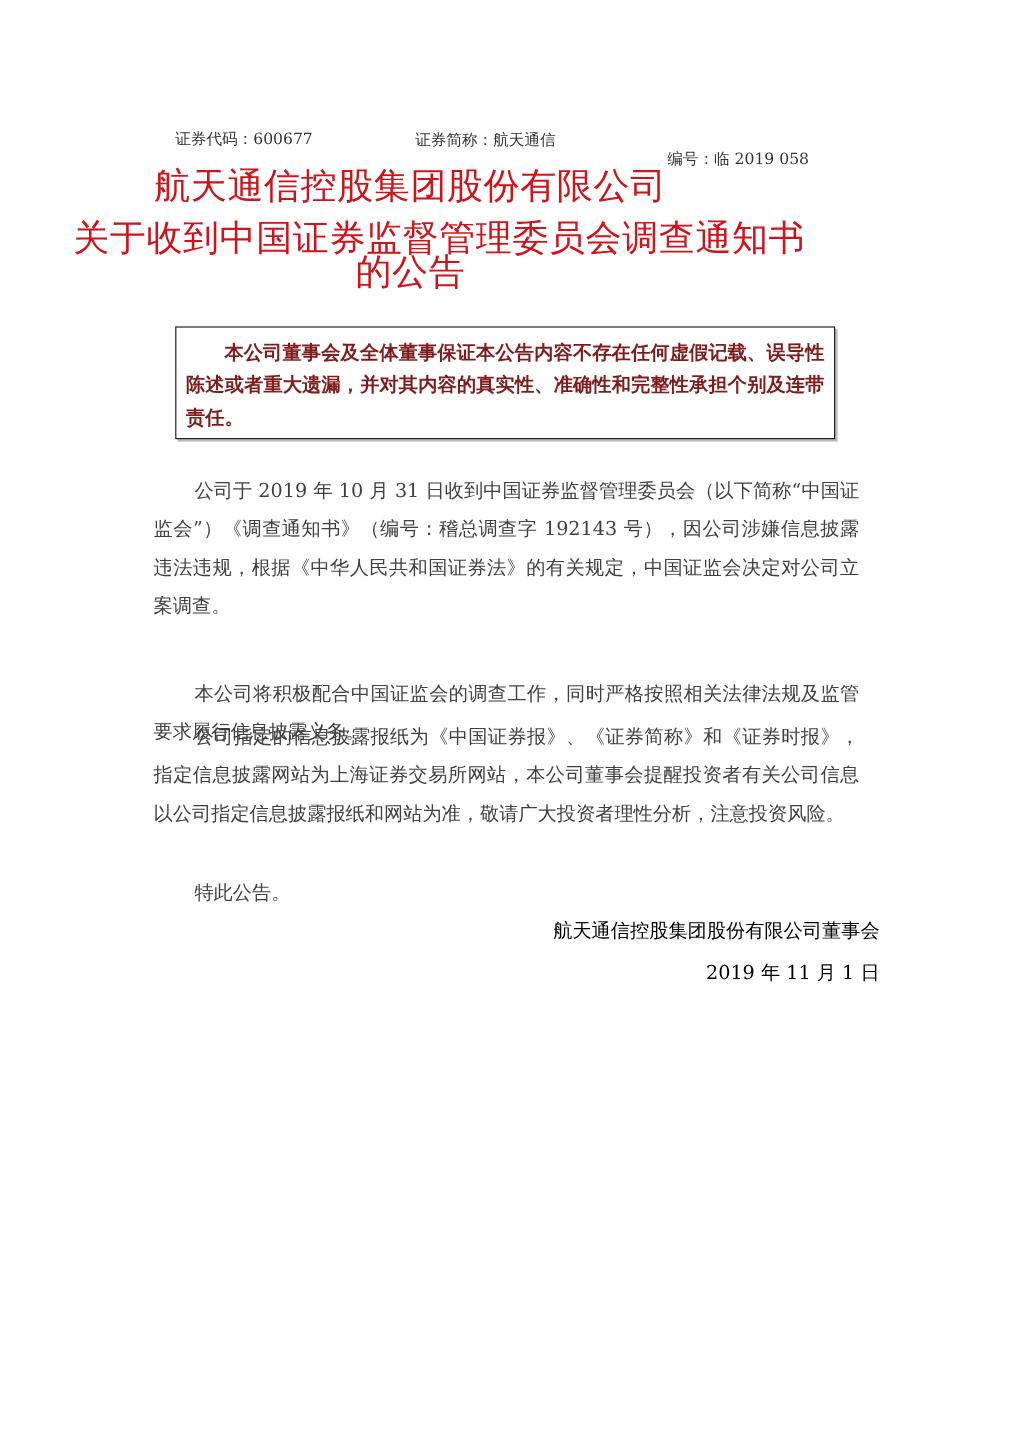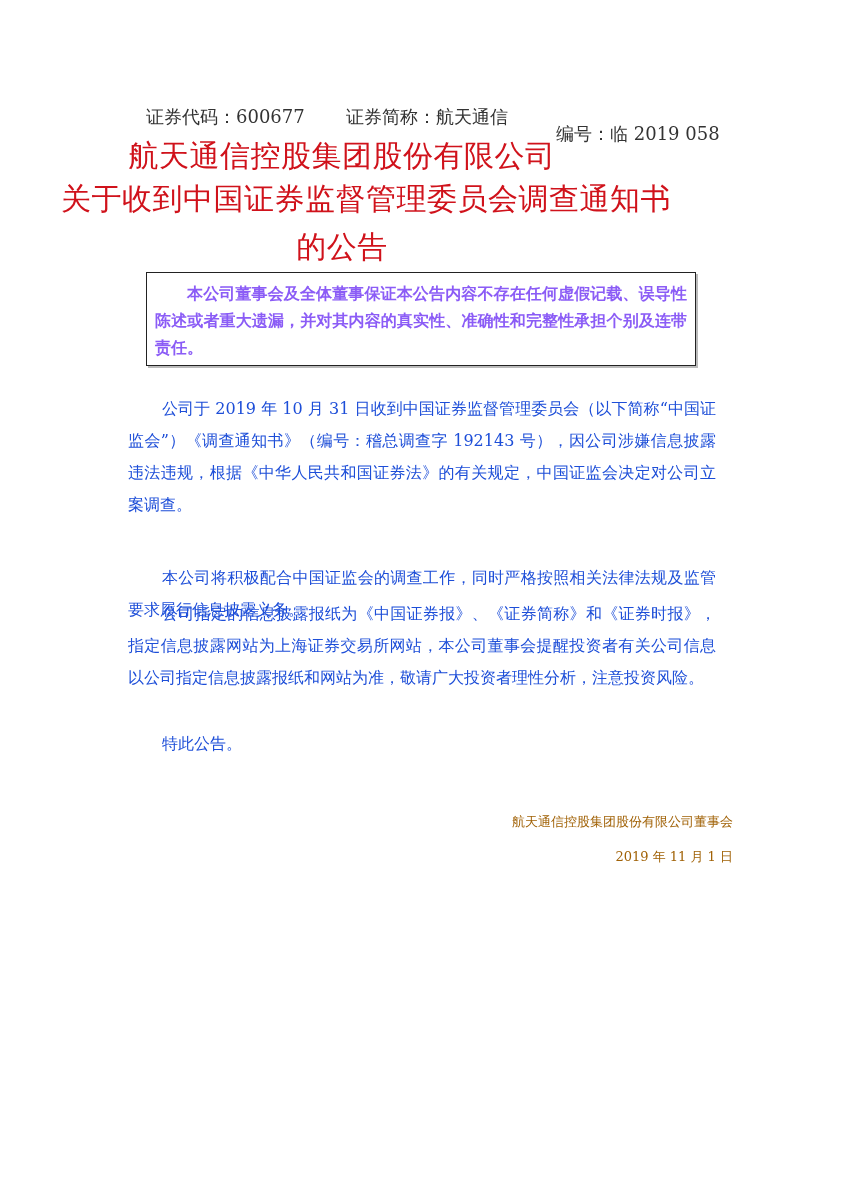--- a/index.html
+++ b/index.html
@@ -21,21 +21,21 @@
       width: 848px;
       height: 1200px;
       background: #ffffff;
     }
     .header-line {
       position: absolute;
       top: 105px;
       left: 146px;
       width: 560px;
       height: 24px;
-      font-size: 18px;
+      font-size: 13px;
       line-height: 24px;
       color: #333;
     }
     .header-line span {
       position: absolute;
       top: 0;
       white-space: nowrap;
     }
     .hdr-code { left: 0; }
     .hdr-abbr { left: 200px; font-family: Liberation Serif, serif; }
@@ -47,65 +47,64 @@
       width: 684px;
       text-align: center;
       color: #d0121b;
       font-family: "DejaVu Sans", "Liberation Sans", sans-serif;
       font-size: 30px;
       line-height: 42px;
       letter-spacing: 0.5px;
     }
     .title-1 { top: 135px; }
     .title-2 { top: 178px; padding-left: 24px; }
-    .title-3 { top: 226px; }
+    .title-3 { top: 207px; }
 
     .notice-box {
       position: absolute;
       left: 146px;
       top: 272px;
       width: 550px;
       height: 94px;
       border: 1.5px solid #222;
       box-shadow: 2px 2px 0 #bbb;
       box-sizing: border-box;
       padding: 7px 8px 0 8px;
       font-family: "DejaVu Sans", "Liberation Sans", sans-serif;
       font-weight: bold;
       font-size: 16px;
       line-height: 27px;
-      color: #8b5cf6;
+      color: #7f1d1d;
       text-indent: 32px;
       text-align: justify;
     }
 
     .para {
       position: absolute;
       left: 128px;
       width: 588px;
       font-size: 16px;
       line-height: 32px;
-      color: #1d4ed8;
+      color: #404040;
       text-indent: 34px;
       text-align: justify;
     }
     .p1 { top: 393px; }
     .p2 { top: 534px; margin-top: 28px; }
     .p3 { top: 598px; }
     .p4 { top: 728px; }
 
     .signature {
       position: absolute;
       right: 115px;
-      font-size: 13px;
+      font-size: 16px;
       line-height: 32px;
-      color: #a16207;
+      color: #000000;
       text-align: right;
       white-space: nowrap;
-      margin-top: 46px;
     }
     .sig-org  { top: 760px; }
     .sig-date { top: 795px; }
   </style>
 </head>
 <body>
 
 <div class="page">
 
   <div class="header-line">

